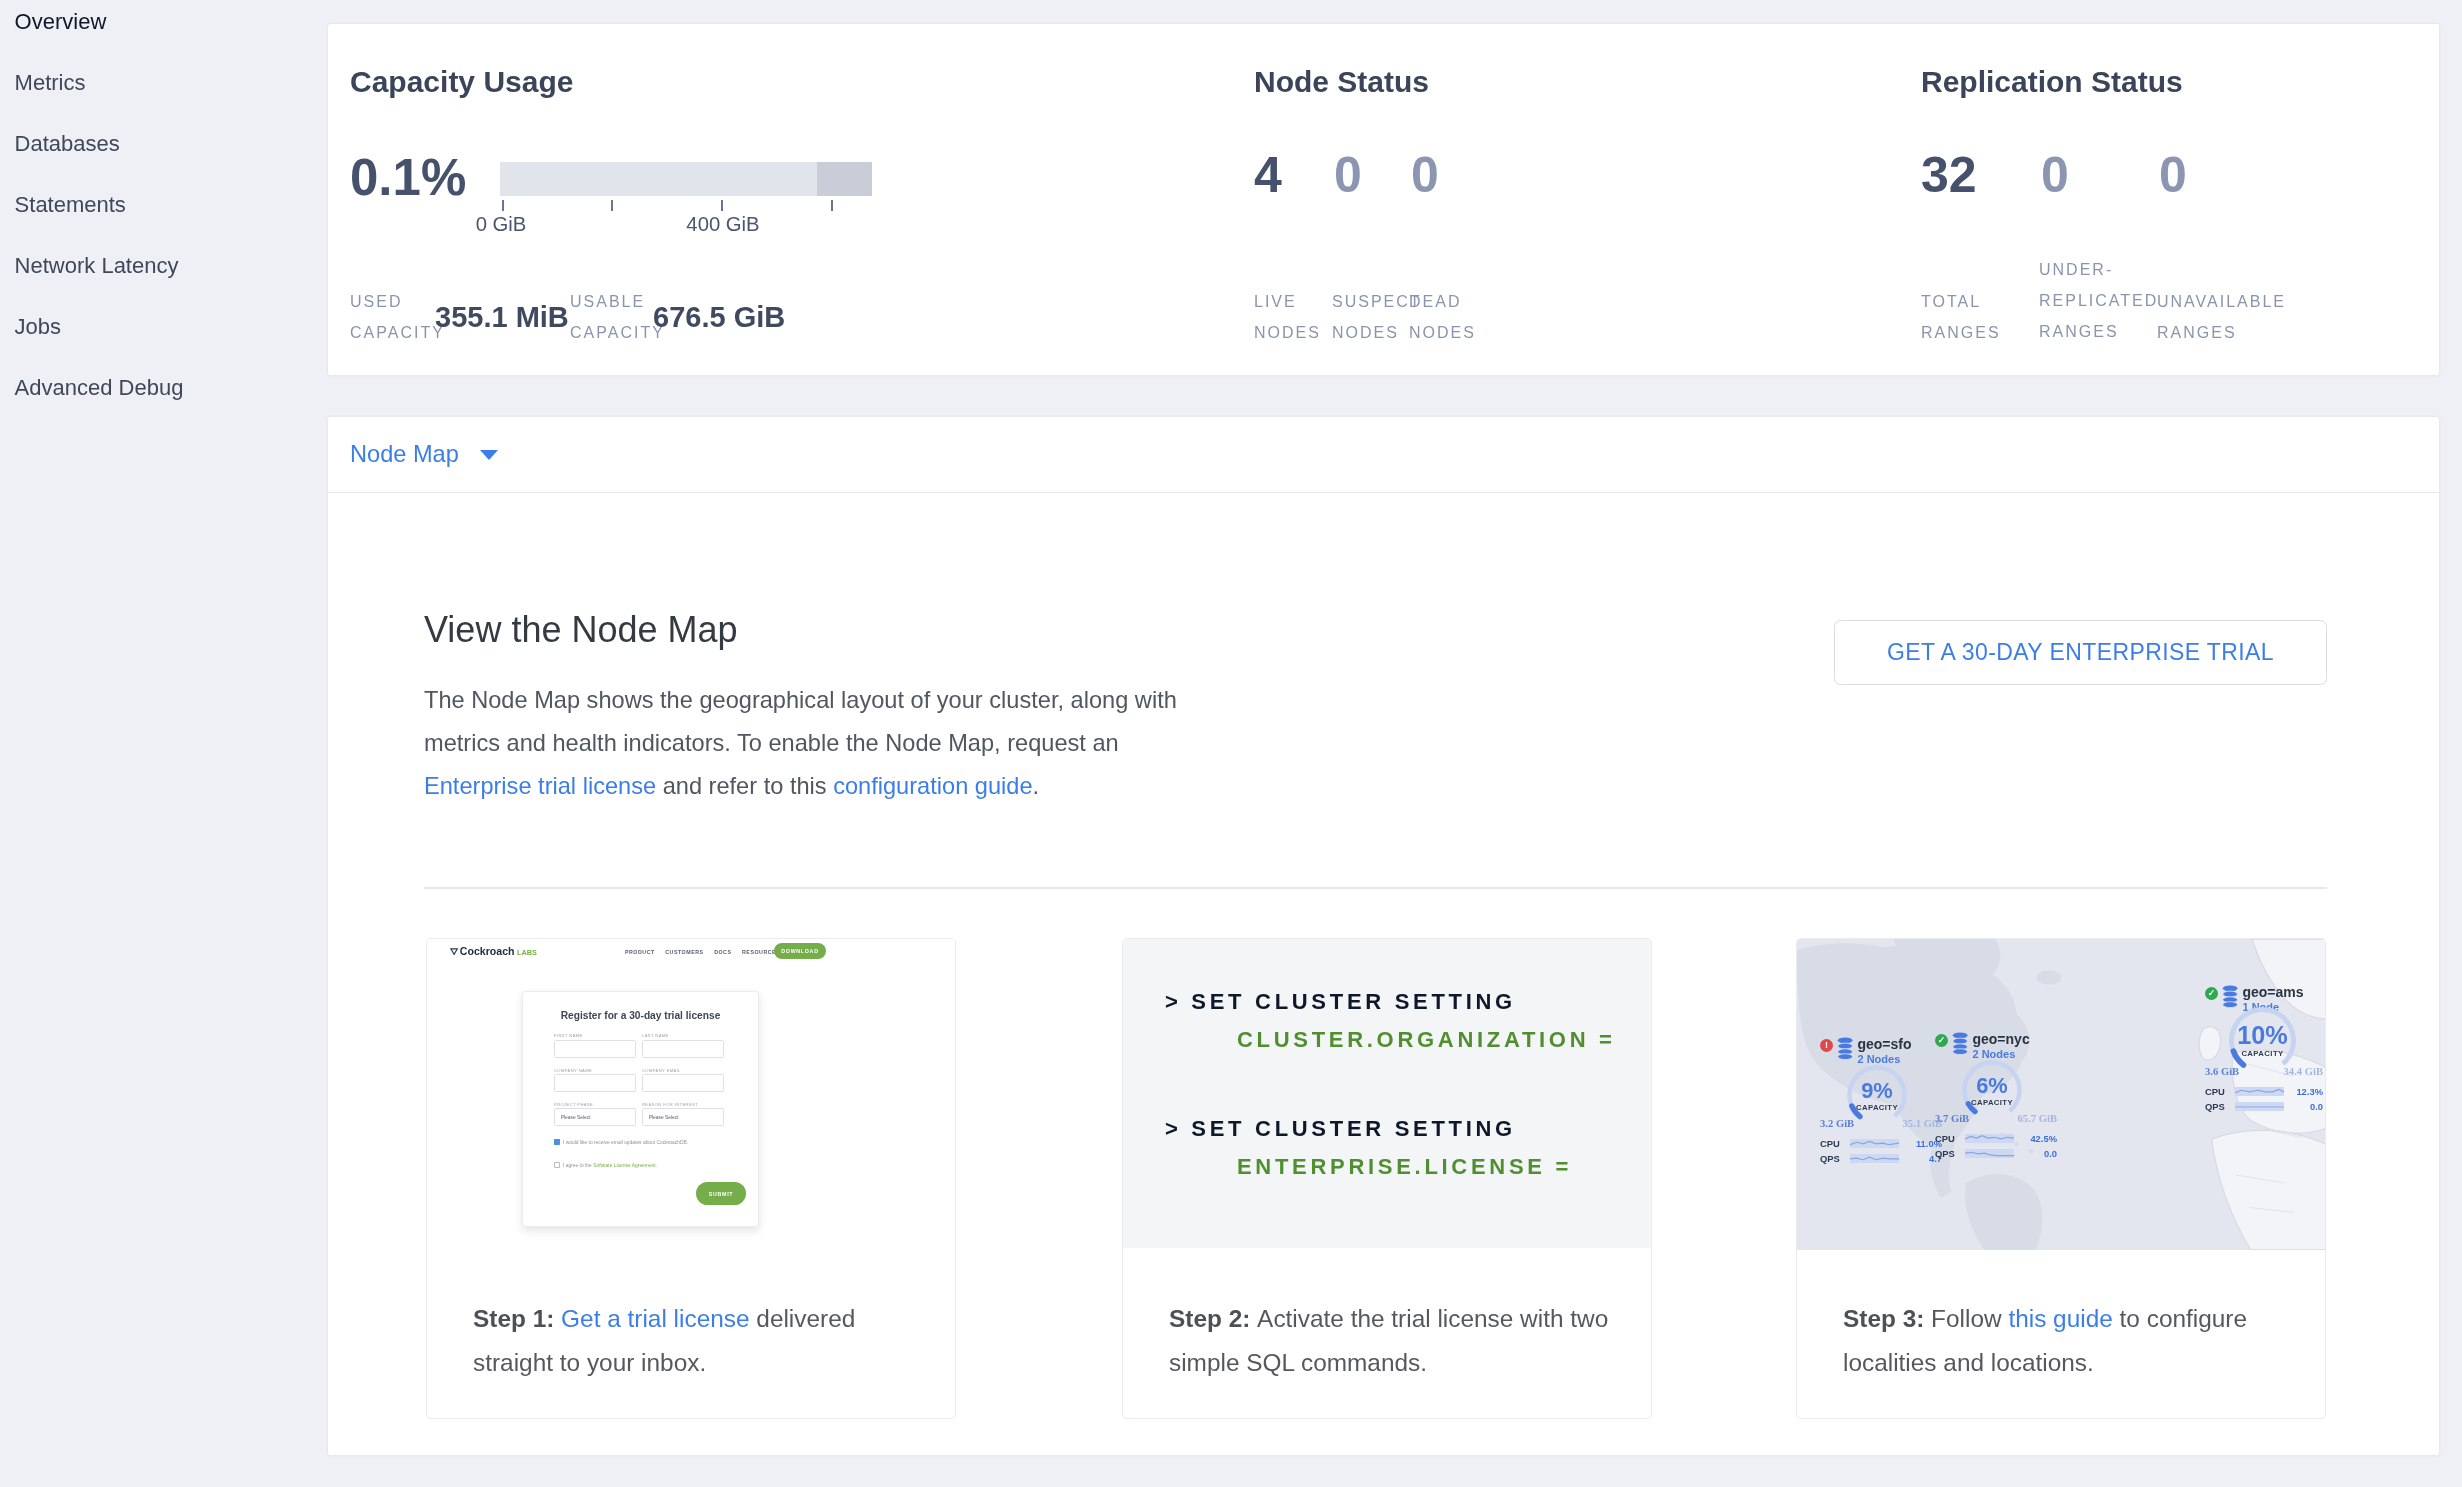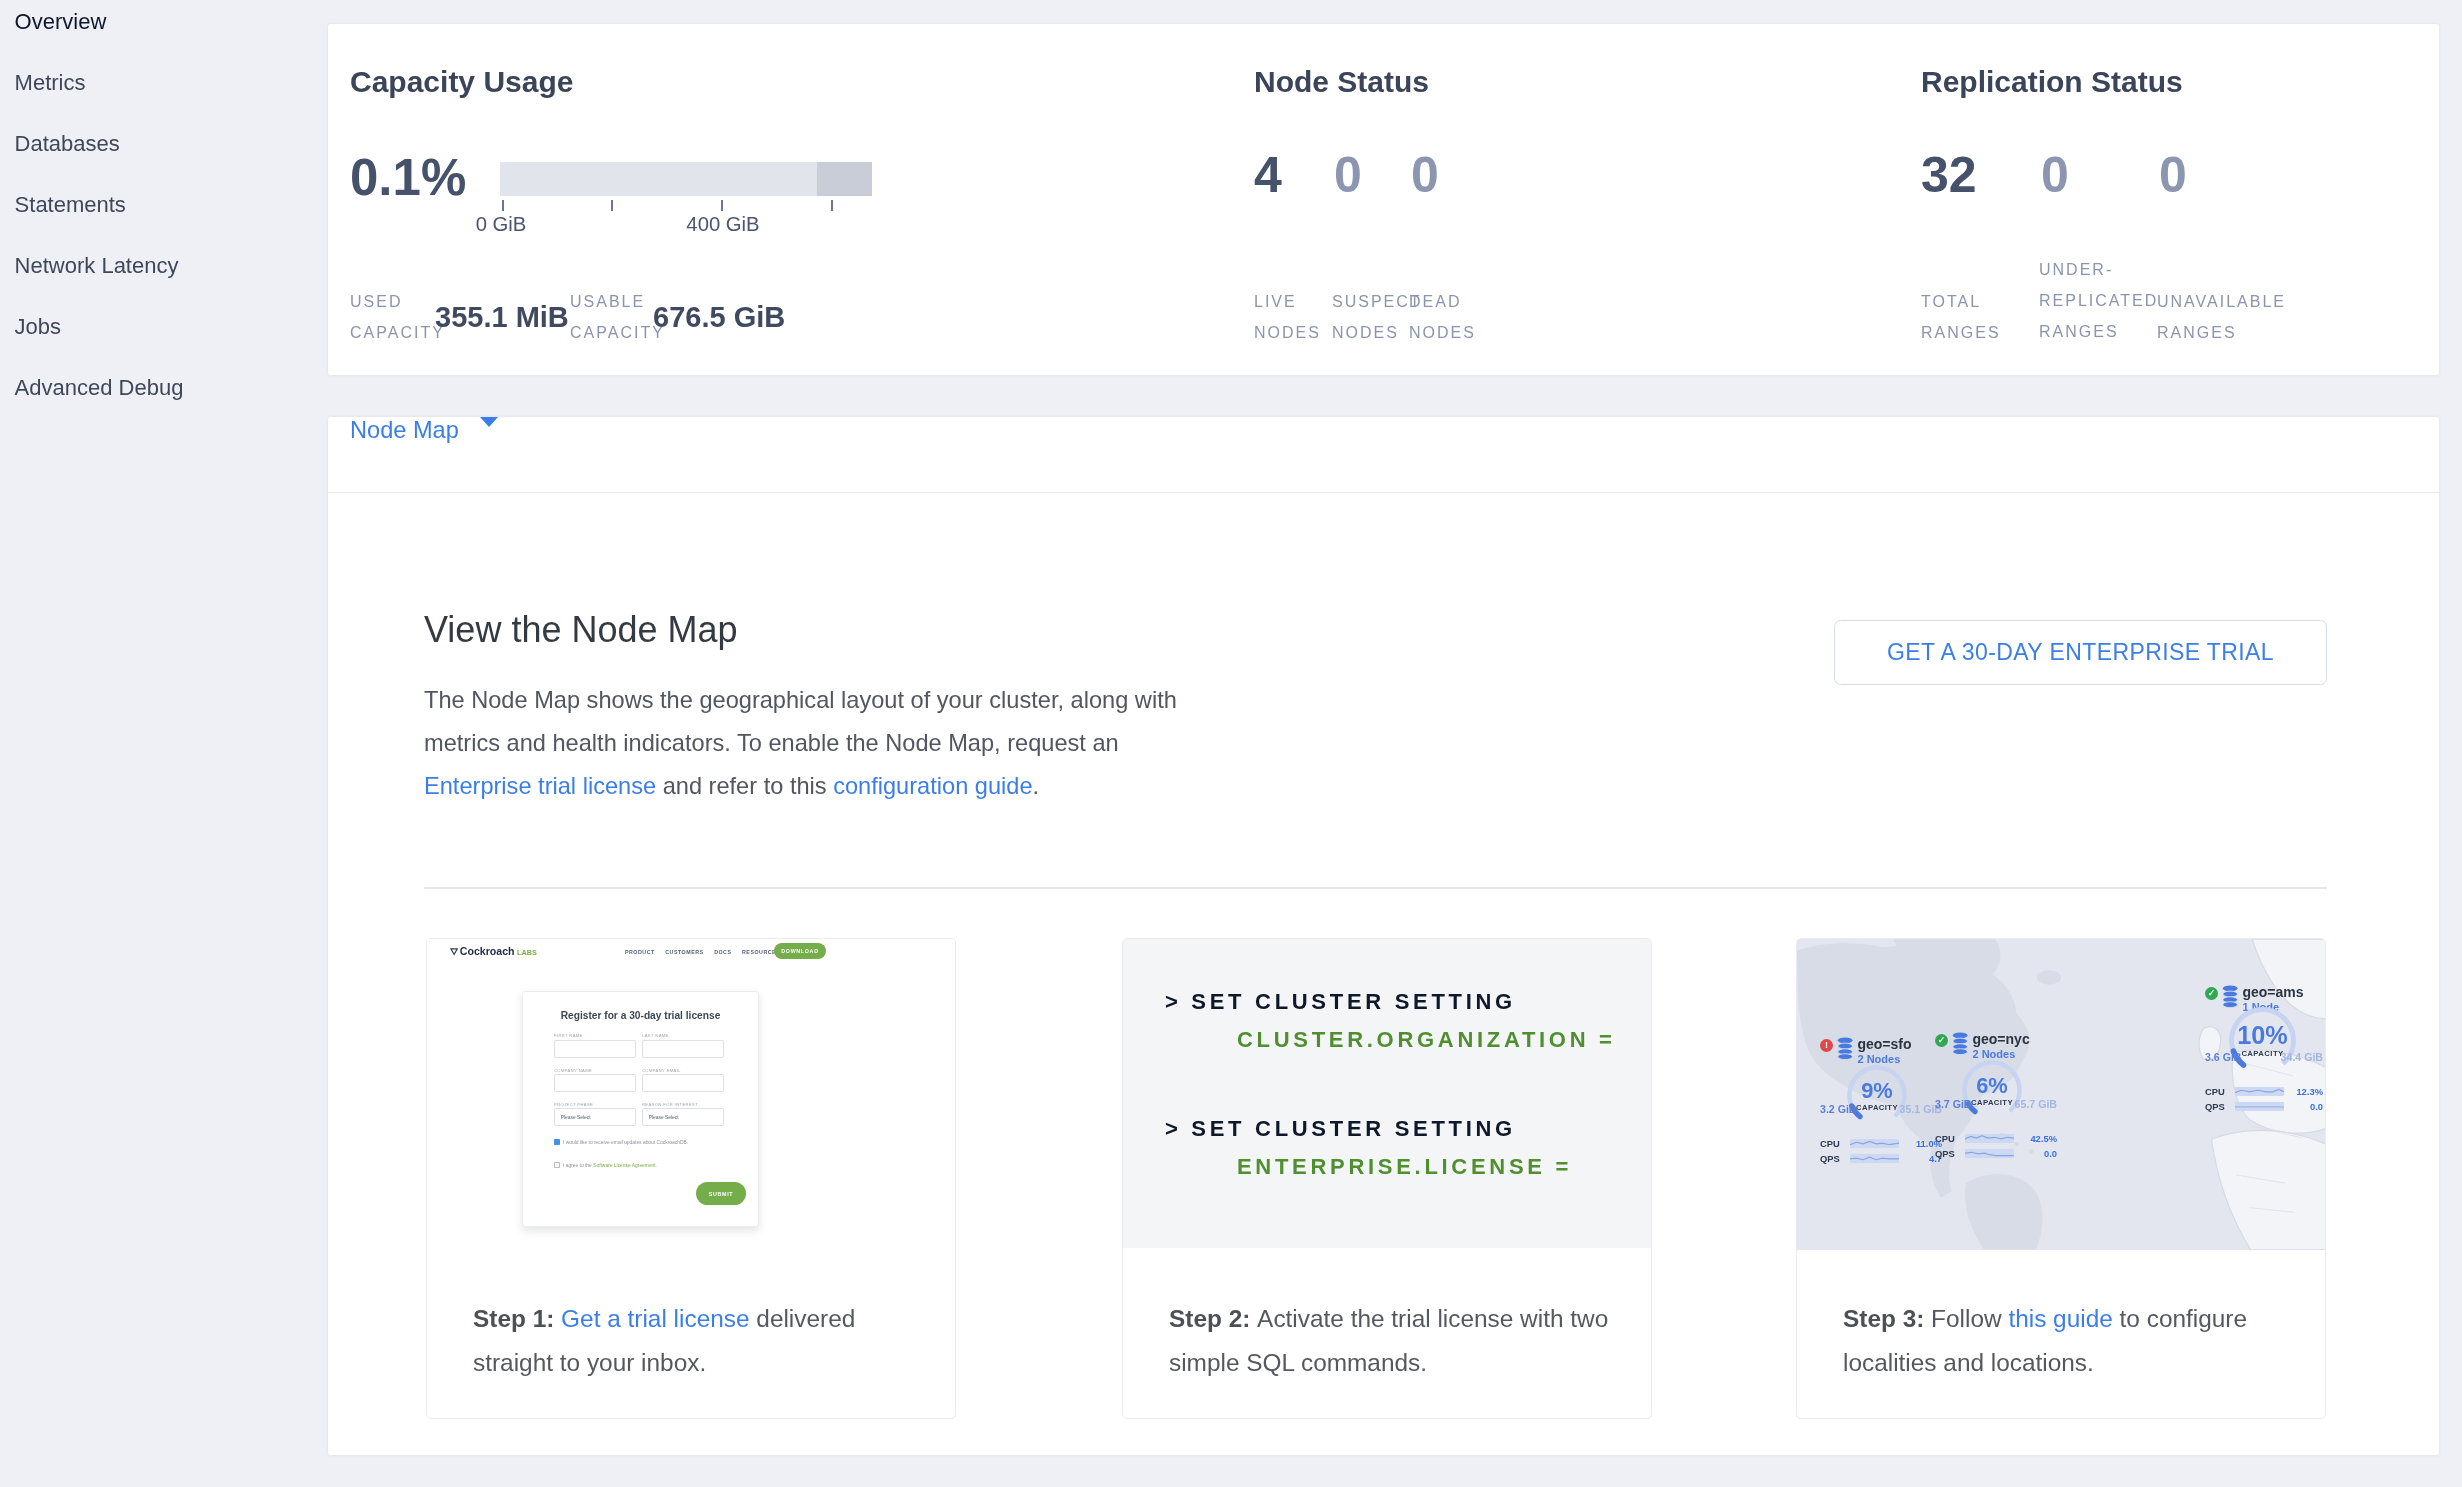--- a/index.html
+++ b/index.html
@@ -31,21 +31,21 @@
   .cap-ticks { position:absolute; left:150px; top:176px; width:372px; height:12.2px; }
   .cap-tick { position:absolute; top:0; width:2.4px; height:11.4px; background:#6b7490; }
   .cap-ticklabel { position:absolute; top:189px; transform:translateX(-50%); font-size:20.3px; color:#4b5570; white-space:nowrap; }
   .stat-label { position:absolute; top:262px; font-size:16px; letter-spacing:2px; line-height:31px; color:#8a94ac; white-space:pre-line; }
   .stat-label.three { top:230px; }
   .stat-value { position:absolute; top:277px; font-size:29px; font-weight:600; color:#3f4a61; white-space:nowrap; }
 
   
   .panel-main { left:327px; top:416px; width:2113px; height:1040px; }
   .nm-bar { position:absolute; left:0; top:0; right:0; height:76px; border-bottom:1.6px solid #e7e9ef; }
-  .nm-label { position:absolute; left:22px; top:0; height:75px; display:flex; align-items:flex-start; font-size:23.6px; font-weight:500; color:#3c7ee8; cursor:pointer; }
+  .nm-label { position:absolute; left:22px; top:0; height:75px; display:flex; align-items:center; font-size:23.6px; font-weight:500; color:#3c7ee8; cursor:pointer; }
   .caret-down { display:inline-block; width:0; height:0; margin-left:21px; border-left:9px solid transparent; border-right:9px solid transparent; border-top:10.6px solid #3c7ee8; }
 
   .view-heading { position:absolute; left:96px; top:192px; font-size:36px; font-weight:500; color:#343a41; }
   .view-para { position:absolute; left:96px; top:262px; width:797px; font-size:23.6px; line-height:43px; color:#515660; }
   a.link { color:#3c7ee8; text-decoration:none; cursor:pointer; }
   .trial-btn { position:absolute; left:1506px; top:192px; width:493px; height:65px; background:#fff; border:1.6px solid #d8dce4; border-radius:6.5px; color:#3c7ee8; font-size:23px; letter-spacing:0.4px; display:flex; align-items:center; justify-content:center; cursor:pointer; font-family:"Liberation Sans", sans-serif;margin-top:11px; }
   .divider { position:absolute; left:96px; top:470px; width:1903px; height:1.6px; background:#e5e7ec; }
 
   
   .card { position:absolute; top:521px; width:530px; height:481px; background:#fff; border:1.6px solid #e9ebf1; border-radius:4.9px; overflow:hidden; }
@@ -87,21 +87,21 @@
   .mk-dot.ok { background:#2fa84f; }
   .mk-dot.alert { background:#e0484a; }
   .mk-names { line-height:14.6px; white-space:nowrap; }
   .mk-name { font-size:14px; font-weight:700; color:#2b3442; }
   .mk-nodes { font-size:11px; font-weight:700; color:#4a7ae0; }
   .mk-gauge { position:absolute; left:23px; top:24.4px; }
   .marker.m-ams .mk-gauge { left:19.5px; top:18px; }
   .g-pct { font-size:27px; font-weight:700; fill:#4a7ae0; }
   .marker.m-ams .g-pct { font-size:31px; }
   .g-cap { font-size:9.5px; font-weight:700; letter-spacing:0.5px; fill:#2c3a52; }
-  .mk-cap { position:absolute; left:0; top:66px; width:122px; display:flex; justify-content:space-between; font-size:10.6px; font-weight:700; }
+  .mk-cap { position:absolute; left:0; top:81px; width:122px; display:flex; justify-content:space-between; font-size:10.6px; font-weight:700;font-family:Liberation Serif, serif; }
   .mk-used { color:#5b7fd6; } .mk-total { color:#a3b6e2; }
   .mk-row { position:absolute; left:0; width:122px; display:grid; grid-template-columns:28px 50px 1fr; align-items:center; gap:2.4px; font-size:9.4px; font-weight:700; }
   .mk-cpu { top:101px; } .mk-qps { top:116px; }
   .mk-row .lbl { color:#2c3a52; }
   .mk-row .val { color:#3b6fe0; text-align:right; }
   .spark { width:49px; height:9px; background:#cdd9f3; border-radius:0.8px; }
 </style>
 </head>
 <body>
 

